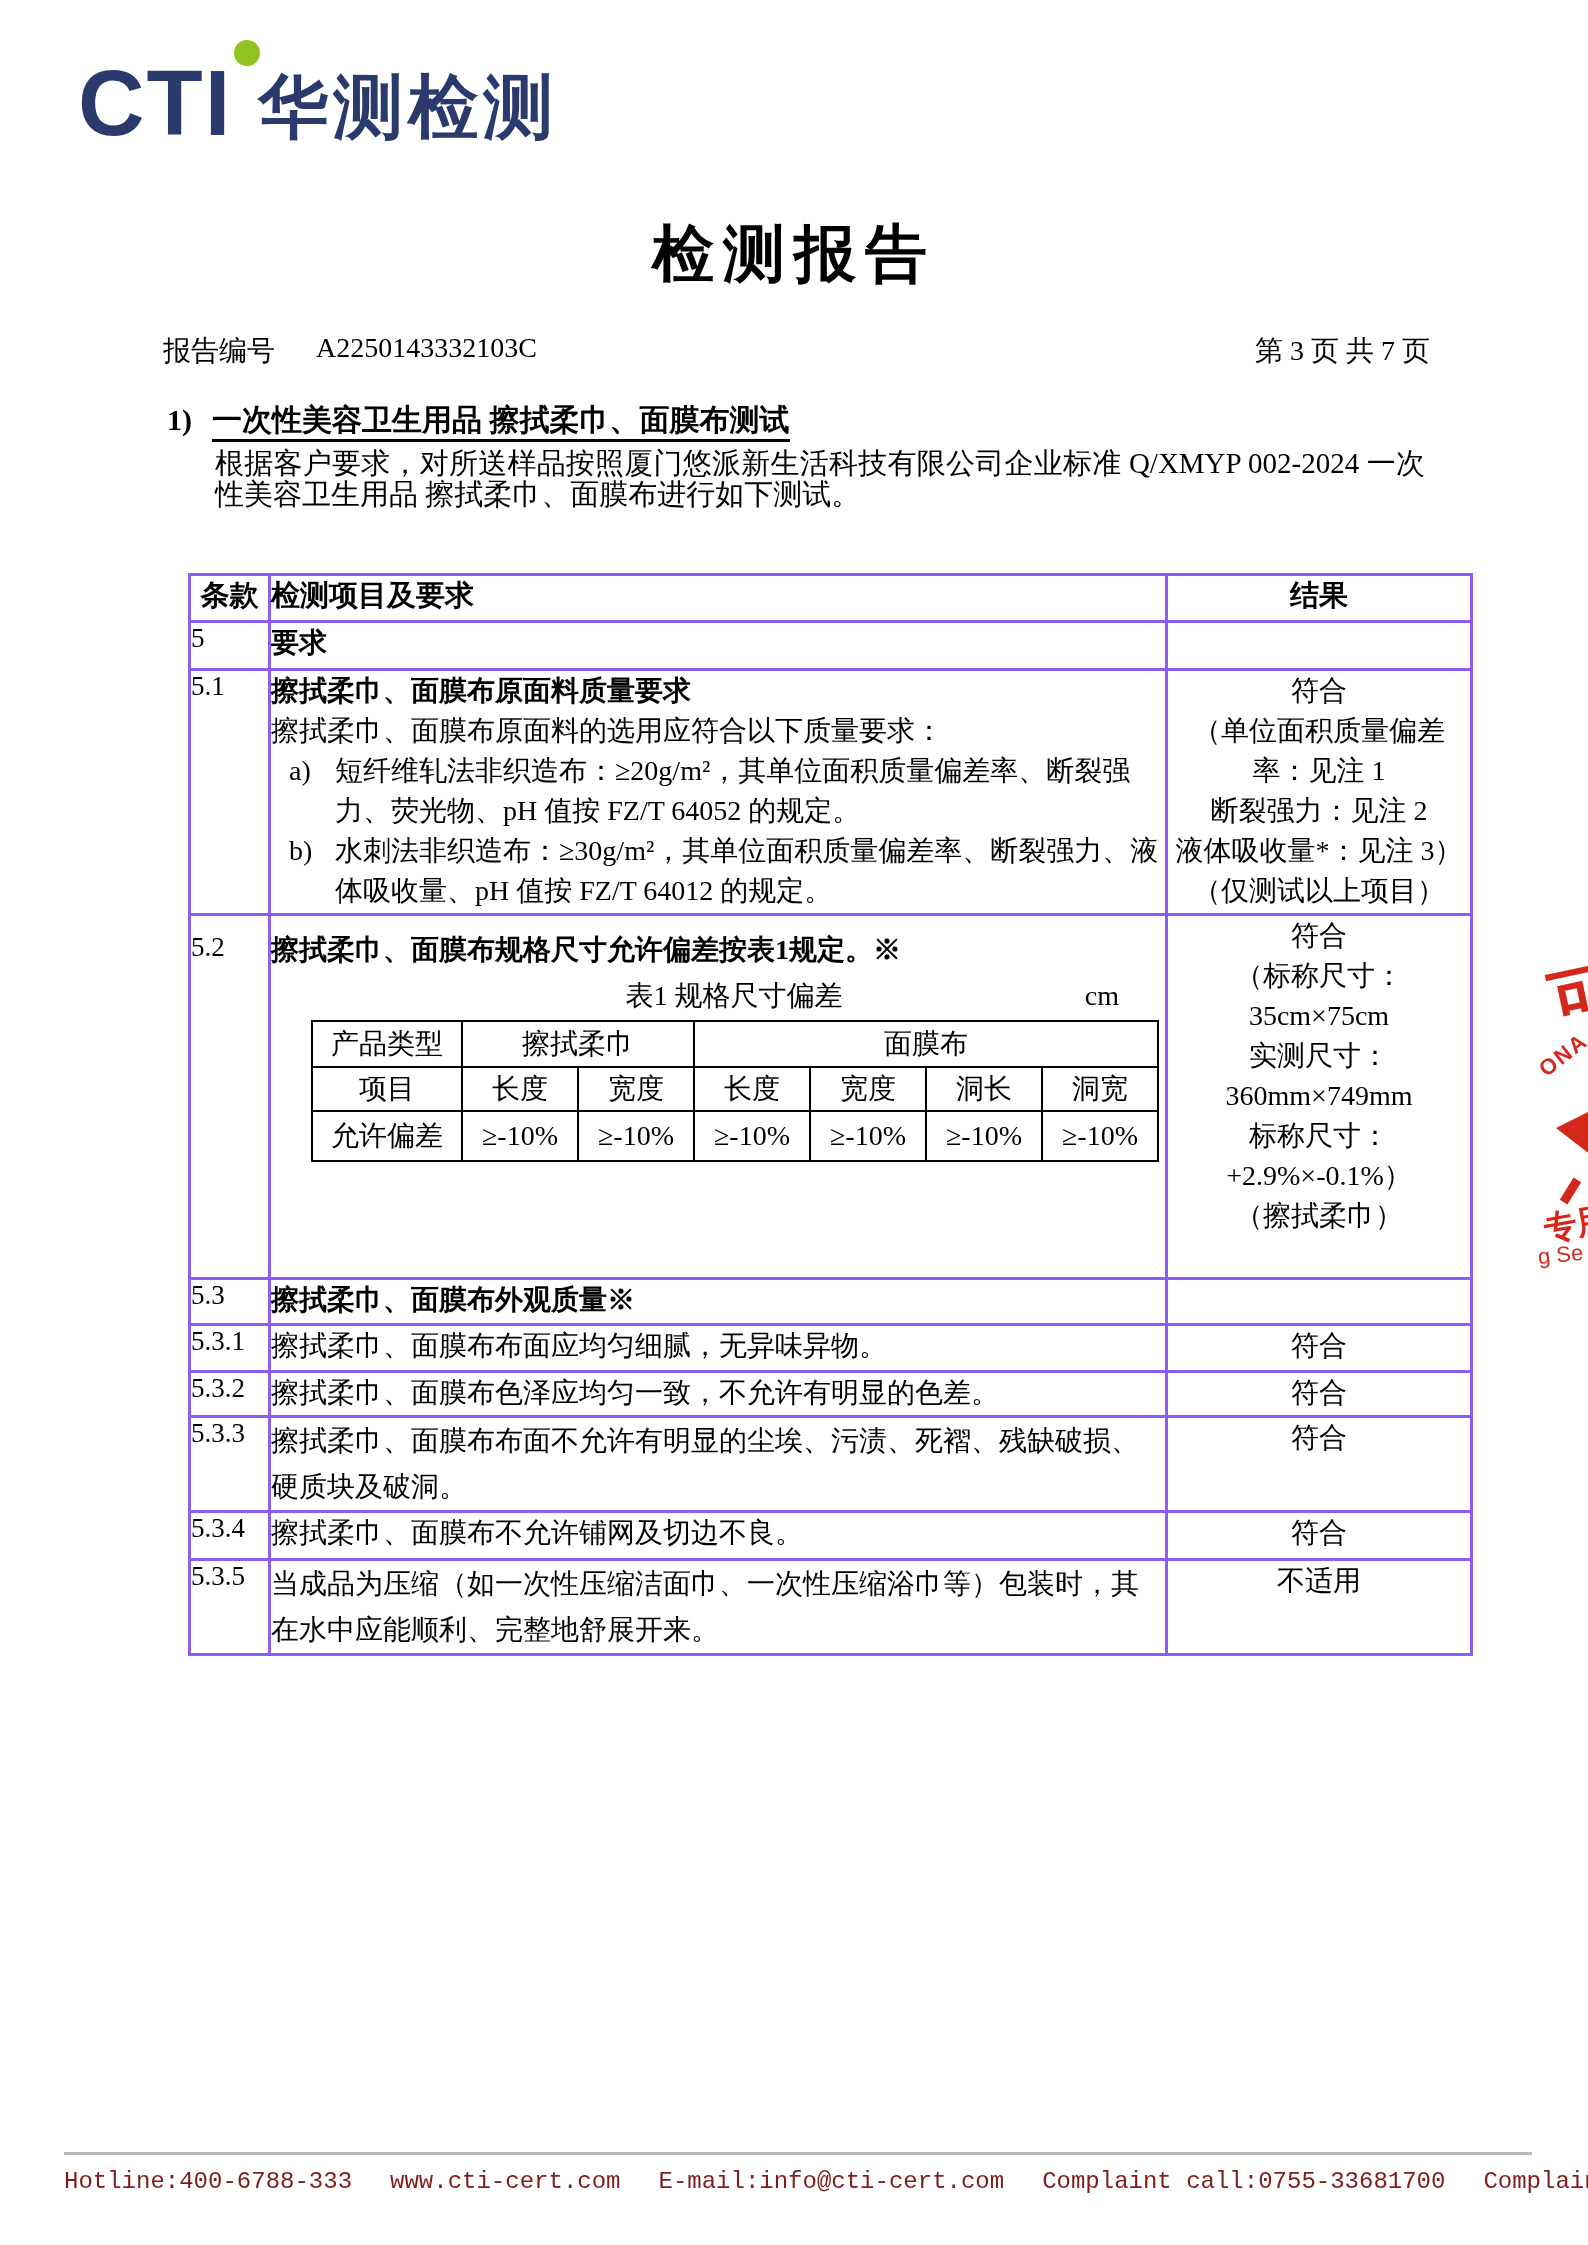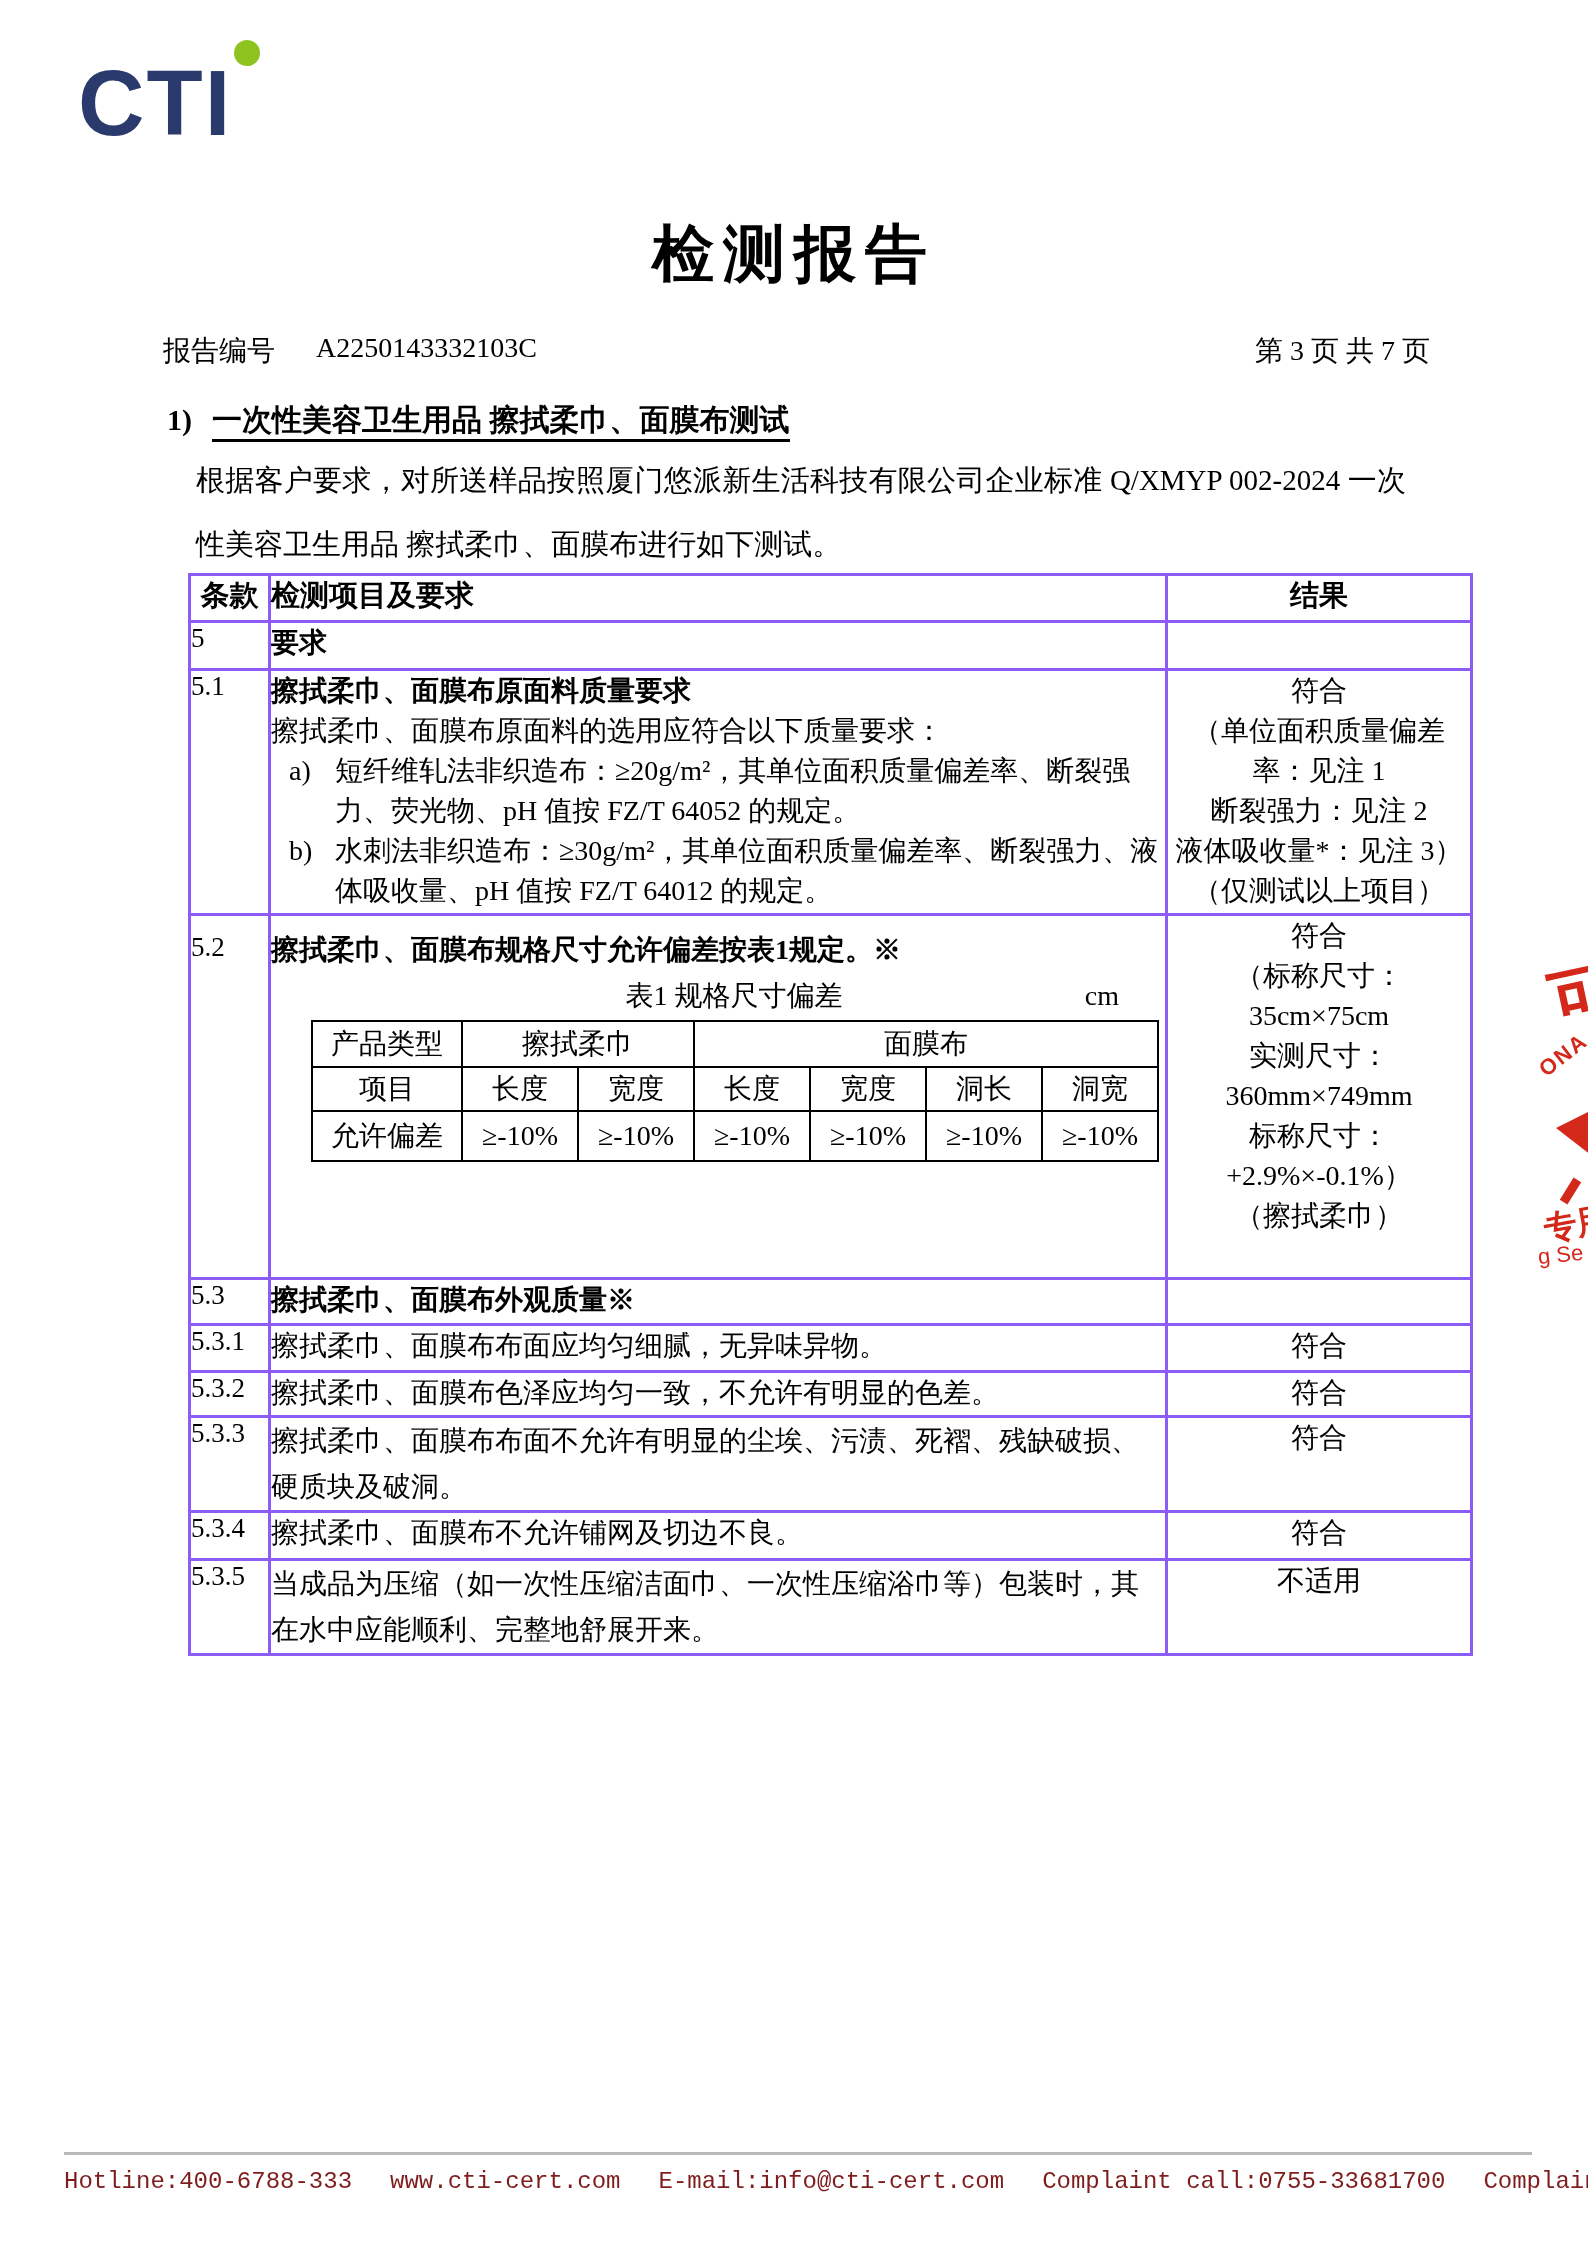--- a/index.html
+++ b/index.html
@@ -19,21 +19,21 @@
          font-size:62px;font-weight:bold;letter-spacing:9px;}
   .meta{position:absolute;left:0;top:332px;width:100%;height:36px;font-size:28px;}
   .meta-label{position:absolute;left:163px;}
   .meta-number{position:absolute;left:316px;font-family:"Liberation Serif",serif;}
   .meta-page{position:absolute;right:158px;}
 
   
   .section{position:absolute;left:167px;top:400px;font-size:30px;font-weight:bold;}
   .sec-num{margin-right:20px;}
   .sec-heading{border-bottom:3px solid #000;padding-bottom:3px;}
-  .intro{position:absolute;left:196px;top:448px;width:1210px;font-size:29px;line-height:64px;text-align:justify;}
+  .intro{position:absolute;left:215px;top:448px;width:1210px;font-size:29px;line-height:31px;text-align:justify;}
 
   
   table.main{position:absolute;left:188px;top:573px;width:1282px;border-collapse:collapse;table-layout:fixed;
              font-size:28px;}
   table.main,table.main td,table.main th{border:3px solid #8b5cf6;}
   table.main{border-width:3px;}
   table.main th,table.main td{padding:0;vertical-align:top;}
   td.clause{padding:8px 4px 0 10px;font-size:27px;}
   td.item{padding:6px 14px 0 16px;line-height:40px;}
   td.result{text-align:center;padding-top:8px;line-height:40px;border-radius:7px;}
@@ -73,20 +73,21 @@
           font-family:Liberation Mono, monospace;font-size:24px;color:#7f1d1d;white-space:nowrap;}
 </style>
 </head>
 <body>
 
 <div class="page">
 
   <div class="logo">
     <span class="logo-cti">CTI</span>
     <span class="logo-dot"></span>
+    <span class="logo-cn">华测检测</span>
   </div>
 
   <div class="title">检测报告</div>
 
   <div class="meta">
     <span class="meta-label">报告编号</span>
     <span class="meta-number">A2250143332103C</span>
     <span class="meta-page">第 3 页  共 7 页</span>
   </div>
 

